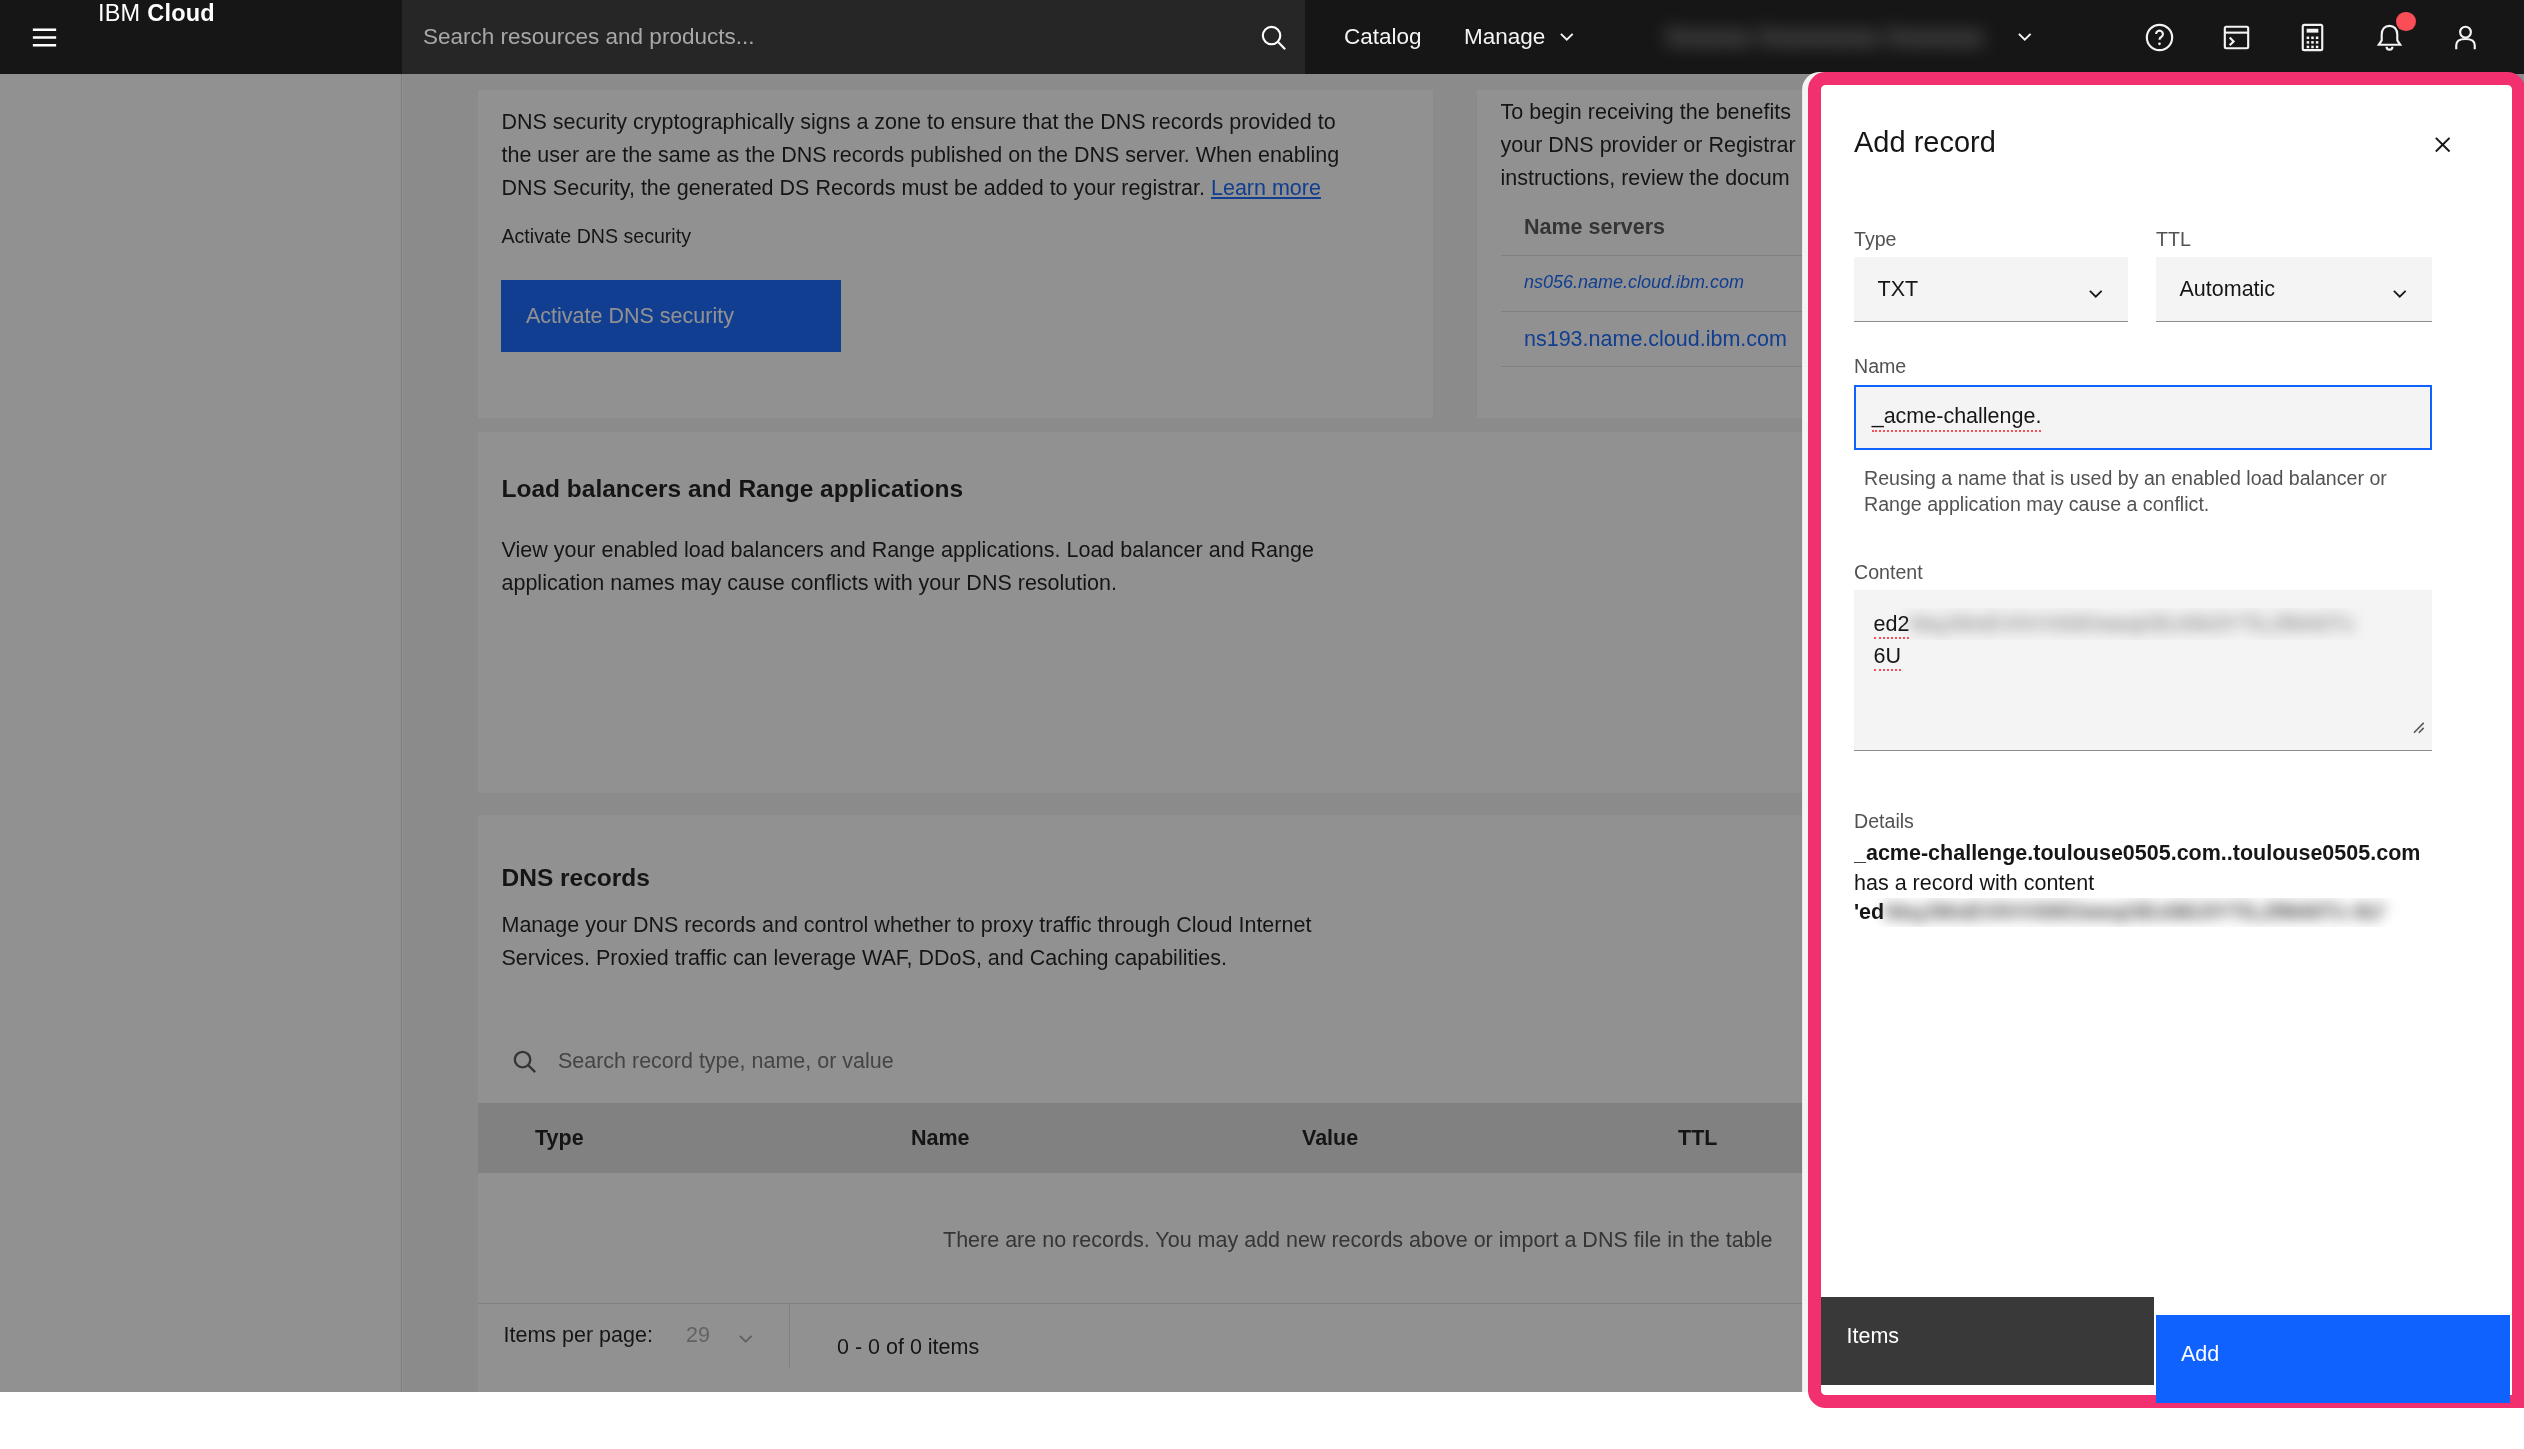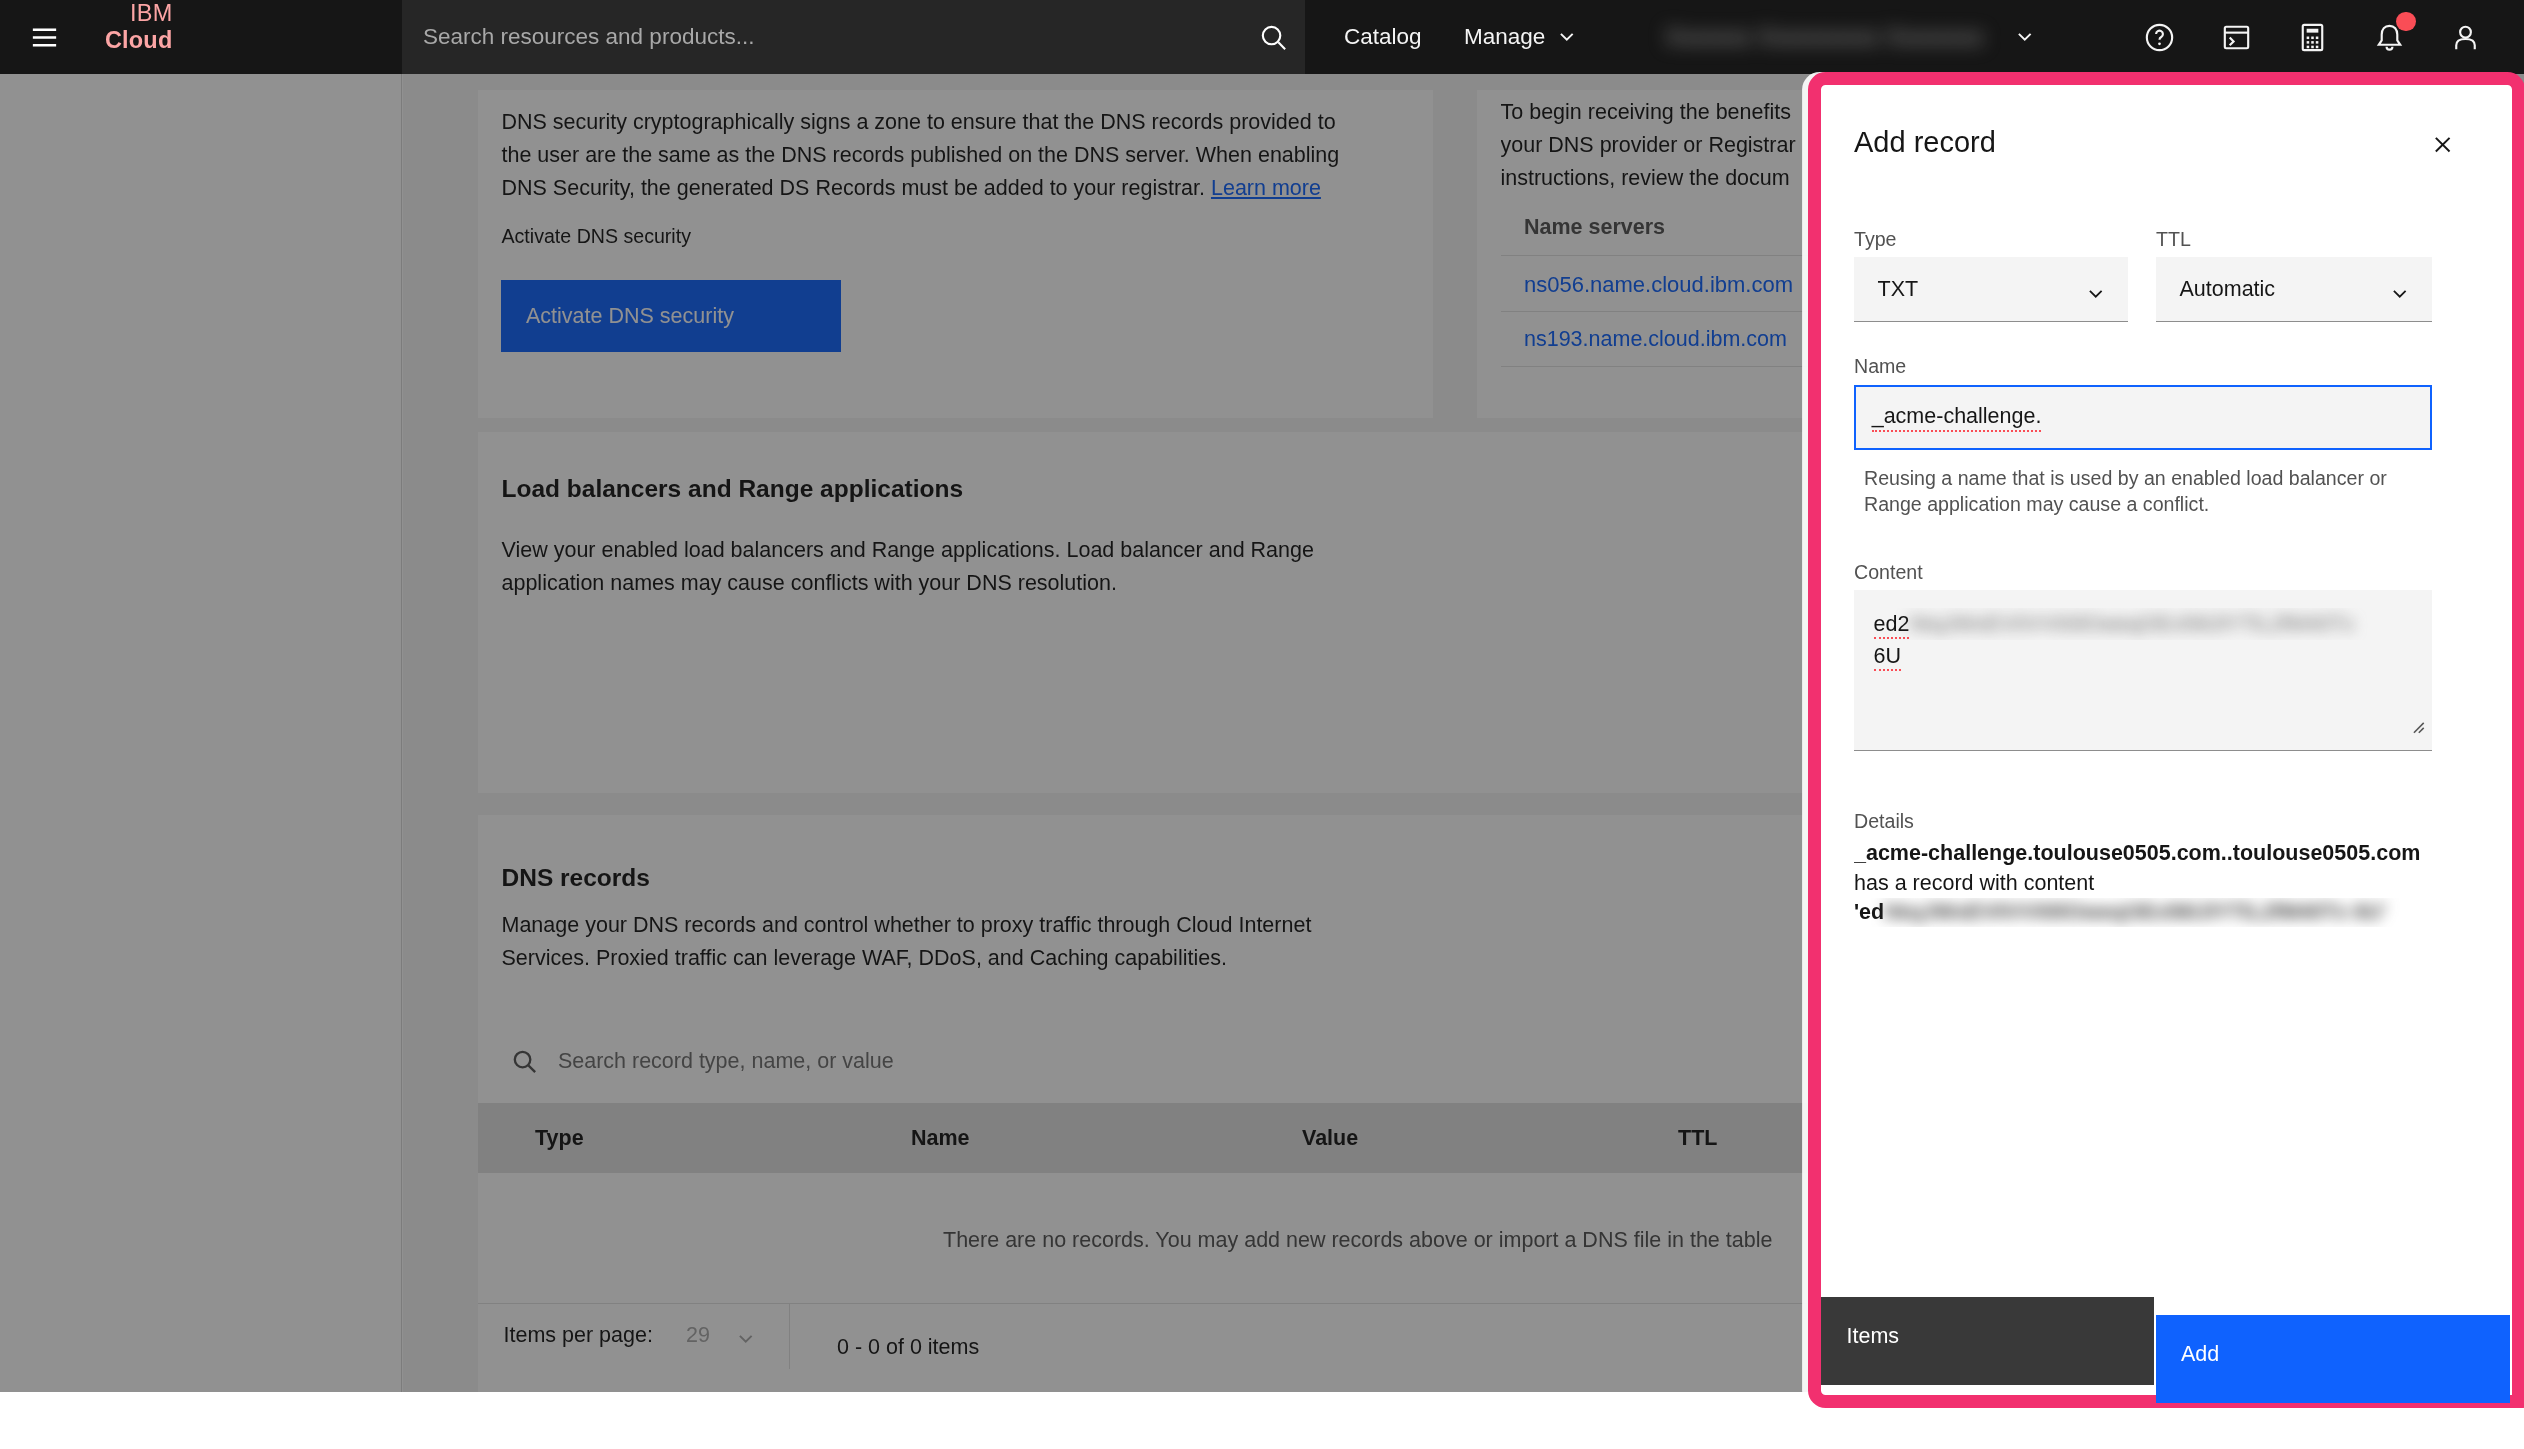--- a/index.html
+++ b/index.html
@@ -6,21 +6,21 @@
   html,body { background:#ffffff; }
   #screen {
     position:relative; width:2525px; height:1449px; overflow:hidden;
     font-family:"Liberation Sans", sans-serif; color:#161616; background:#ffffff;
   }
   .abs { position:absolute; }
 
   
   .nav { position:absolute; left:0; top:0; width:2525px; height:74px; background:#161616; z-index:30; }
   .nav-search-zone { position:absolute; left:402px; top:0; width:903px; height:74px; background:#262626; }
-  .brand { position:absolute; left:98px; top:0; height:74px; display:flex; align-items:flex-end; font-size:23.5px; color:#fca5a5; letter-spacing:0.2px;flex-direction:column; }
+  .brand { position:absolute; left:98px; top:0; height:74px; display:flex; align-items:flex-start; font-size:23.5px; color:#ffffff; letter-spacing:0.2px; }
   .brand b { font-weight:700; margin-left:6.9px; }
   .nav-item { position:absolute; top:0; height:74px; display:flex; align-items:center; color:#f4f4f4; font-size:22.5px; }
   .nav-icon { position:absolute; top:0; width:74px; height:74px; display:flex; align-items:center; justify-content:center; }
   .nav-icon svg { display:block; }
   .placeholder-txt { color:#a8a8a8; font-size:22.5px; }
   .acct-blur { filter:blur(8.8px); color:#9a9a9a; font-size:23.5px; white-space:nowrap; }
   .badge-dot { position:absolute; left:2396px; top:11.8px; width:19.6px; height:19.6px; border-radius:50%; background:#fa4d56; }
 
   
   .gutter { position:absolute; left:0; top:74px; width:402px; height:1318px; background:#ffffff; border-right:1px solid #d8d8d8; z-index:1; }
@@ -95,21 +95,21 @@
     <div class="abs label-sm" style="left:23.5px; top:135px; color:#161616;">Activate DNS security</div>
     <div class="abs btn-primary" style="left:22.5px; top:190px; width:340px; height:72px;">Activate DNS security</div>
   </div>
 
   <div class="card" style="left:1477px; top:90px; width:490px; height:328px;">
     <div class="abs body-txt nowrap" style="left:23.5px; top:5.9px; width:313px;">To begin receiving the benefits</div>
     <div class="abs body-txt nowrap" style="left:23.5px; top:39px; width:313px;">your DNS provider or Registrar</div>
     <div class="abs body-txt nowrap" style="left:23.5px; top:72px; width:313px;">instructions, review the docum</div>
     <div class="abs" style="left:47px; top:125px; font-size:21.5px; font-weight:700; color:#525252;">Name servers</div>
     <div class="divider-h" style="left:23.5px; top:165px; width:466px;"></div>
-    <div class="abs link-plain" style="left:47px; top:182px; font-size:22px;">ns056.name.cloud.ibm.com</div>
+    <div class="abs link-plain" style="left:47px; top:182px; font-size:18px;font-style:italic;">ns056.name.cloud.ibm.com</div>
     <div class="divider-h" style="left:23.5px; top:221px; width:466px;"></div>
     <div class="abs link-plain" style="left:47px; top:237px; font-size:21.5px;">ns193.name.cloud.ibm.com</div>
     <div class="divider-h" style="left:23.5px; top:276px; width:466px;"></div>
   </div>
 
   <div class="card" style="left:478px; top:432px; width:1391px; height:361px;">
     <div class="abs h-sec" style="left:23.5px; top:43px;">Load balancers and Range applications</div>
     <div class="abs body-txt" style="left:23.5px; top:135px; white-space:nowrap;">application names may cause conflicts with your DNS resolution.</div>
     <div class="abs body-txt" style="left:23.5px; top:102px; white-space:nowrap;">View your enabled load balancers and Range applications. Load balancer and Range</div>
   </div>

